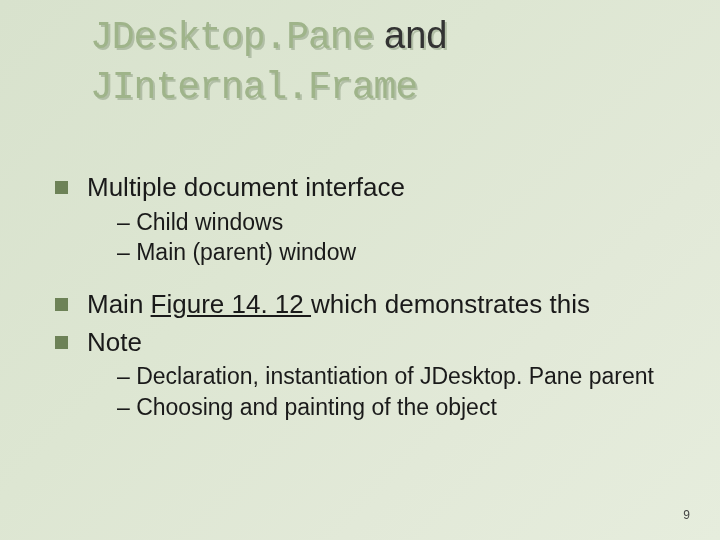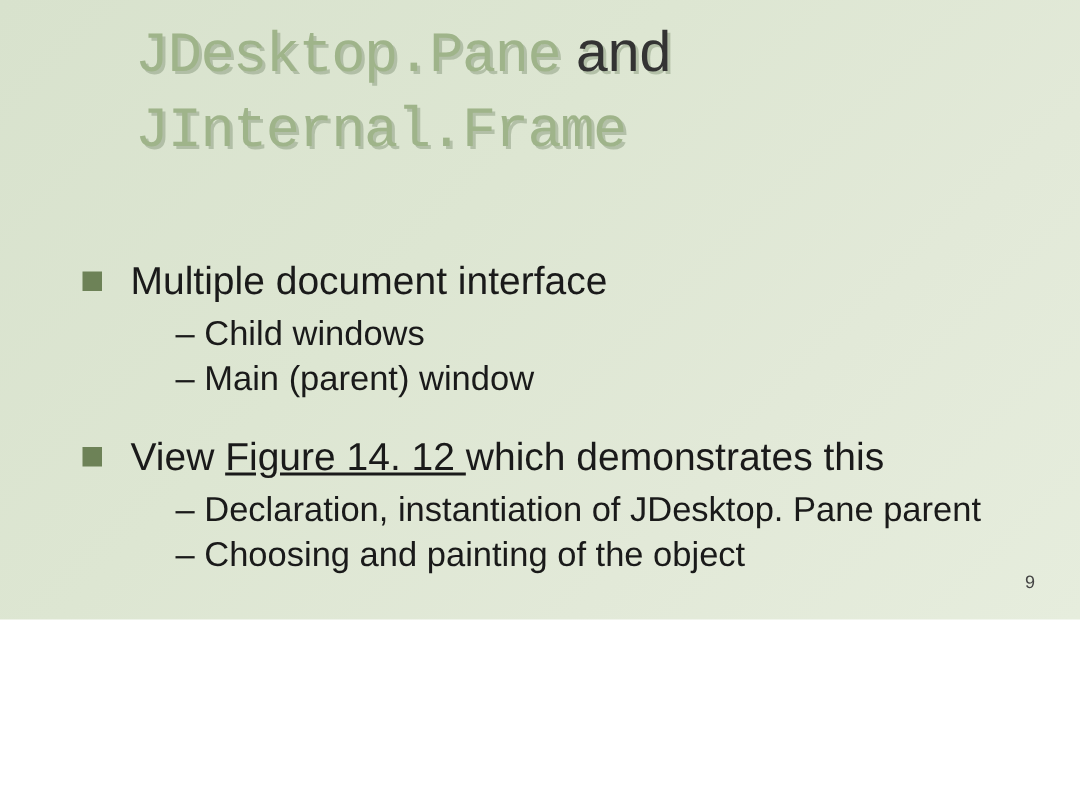--- a/index.html
+++ b/index.html
@@ -4,21 +4,21 @@
 <style>
   html, body {
     margin: 0;
     padding: 0;
     width: 720px;
     height: 540px;
     overflow: hidden;
   }
   .slide {
     width: 720px;
-    height: 413px;
+    height: 540px;
     background: linear-gradient(135deg, #d8e2cd 0%, #dde6d2 40%, #e2e9d8 70%, #e6eddd 100%);
     position: relative;
     font-family: Verdana, Geneva, sans-serif;
     color: #1a1a1a;
     box-sizing: border-box;
   }
   .title {
     position: absolute;
     top: 12px;
     left: 90px;
@@ -95,23 +95,27 @@
       <span class="bullet"></span>
       <span>Multiple document interface</span>
     </div>
     <div class="lvl2">– Child windows</div>
     <div class="lvl2">– Main (parent) window</div>
 
     <div class="gap"></div>
 
     <div class="lvl1">
       <span class="bullet"></span>
-      <span>View </span><span class="link">Figure 14. 12 </span><span>which demonstrates this</span>
+      <span>Main </span><span class="link">Figure 14. 12 </span><span>which demonstrates this</span>
     </div>
 
+    <div class="lvl1">
+      <span class="bullet"></span>
+      <span>Note</span>
+    </div>
     <div class="lvl2">– Declaration, instantiation of JDesktop. Pane parent</div>
     <div class="lvl2">– Choosing and painting of the object</div>
 
   </div>
 
   <div class="pagenum">9</div>
 
 </div>
 
 </body></html>

